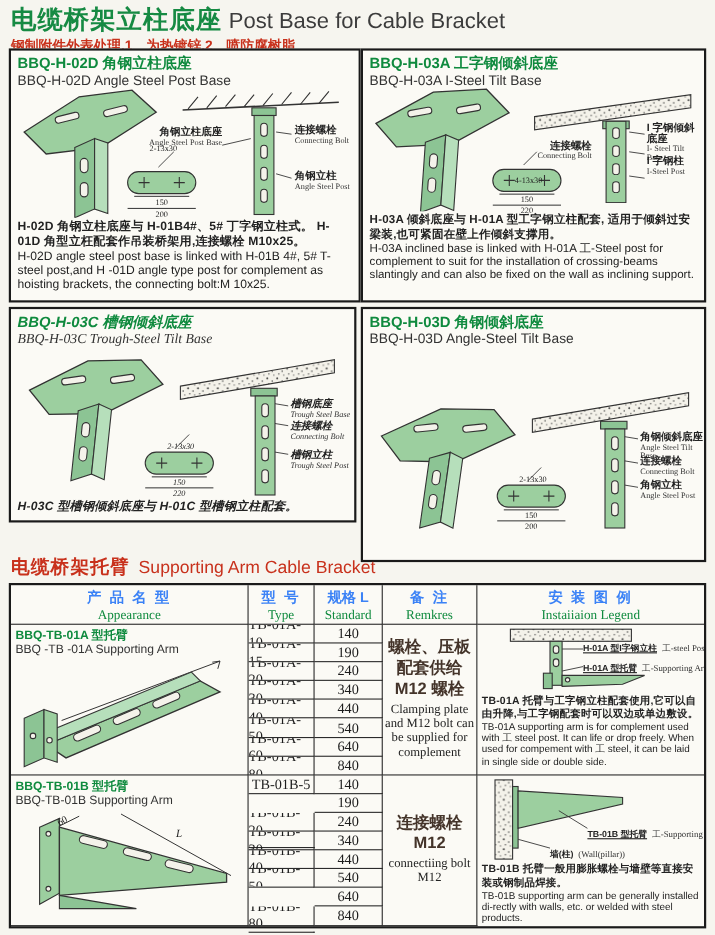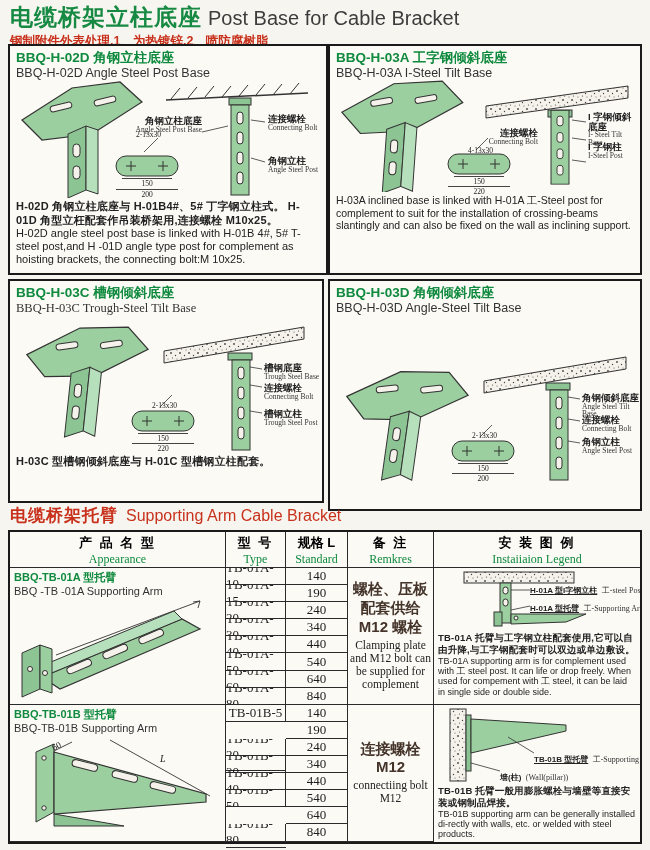--- a/index.html
+++ b/index.html
@@ -11,21 +11,21 @@
   }
   
   .hdr{position:absolute;left:10px;top:2px;width:630px;}
   .hdr .t-cn{color:#168a43;font-weight:bold;font-size:23px;letter-spacing:1px;}
   .hdr .t-en{color:#3c3c3c;font-size:20px;margin-left:6px;}
   .hdr .sub{color:#c8311c;font-weight:bold;font-size:12.5px;margin-top:0px;}
   
   .panel{position:absolute;border:2px solid #1a1a1a;background:#fbfaf5;box-sizing:border-box;padding:3px 6px;}
   #p1{left:8px;top:44px;width:320px;height:231px;}
   #p2{left:328px;top:44px;width:314px;height:231px;}
-  #p3{left:8px;top:279px;width:316px;height:224px;}
+  #p3{left:8px;top:279px;width:316px;height:196px;font-style:italic;}
   #p4{left:328px;top:279px;width:314px;height:232px;}
   .pt-cn{color:#0f8a3e;font-weight:bold;font-size:13.5px;}
   .pt-en{color:#333;font-size:12.5px;line-height:1.05;}
   .pt-en.serif{font-family:"Liberation Serif",serif;}
   .diag{position:relative;width:100%;}
   .co{position:absolute;line-height:1.0;}
   .co .cn{font-weight:bold;font-size:9.5px;color:#222;display:block;}
   .co .en{font-size:7.5px;color:#333;display:block;font-family:"Liberation Serif",serif;}
   .dim{position:absolute;font-size:7.5px;color:#222;font-family:"Liberation Serif",serif;}
   .dim.bar{border-top:1px solid #444;text-align:center;}
@@ -37,21 +37,21 @@
   .sec2 .cn{color:#c8311c;font-weight:bold;font-size:17px;letter-spacing:1px;}
   .sec2 .en{color:#c8311c;font-size:16px;margin-left:8px;}
   
   .tbl{position:absolute;left:8px;top:530px;width:634px;height:314px;
     border:2px solid #1a1a1a;box-sizing:border-box;background:#fbfaf5;
     display:grid;grid-template-columns:216px 60px 62px 86px 1fr;
     grid-template-rows:36px repeat(16,17.1px);}
   .cell{border-right:1px solid #2a2a2a;border-bottom:1px solid #2a2a2a;box-sizing:border-box;overflow:hidden;}
   .cell.lastcol{border-right:none;}
   .hcell{text-align:center;padding-top:2px;}
-  .hcell .cn{color:#000000;font-weight:bold;font-size:13px;letter-spacing:2px;display:block;}
+  .hcell .cn{color:#3b82f6;font-weight:bold;font-size:13px;letter-spacing:2px;display:block;}
   .hcell .en{color:#0f8a3e;font-size:12px;display:block;font-family:"Liberation Serif",serif;}
   .tcell{display:flex;align-items:center;justify-content:center;
     font-family:"Liberation Serif",serif;font-size:13px;color:#1c1c1c;}
   .appcell{position:relative;padding:2px 4px;}
   .app-cn{color:#0f8a3e;font-weight:bold;font-size:11px;}
   .app-en{color:#333;font-size:11px;line-height:1.1;}
   .remcell{display:flex;flex-direction:column;align-items:center;justify-content:center;text-align:center;padding:2px;}
   .rem-cn{font-weight:bold;font-size:15px;color:#44342a;line-height:1.25;}
   .rem-en{font-family:"Liberation Serif",serif;font-size:11.5px;color:#222;line-height:1.15;margin-top:2px;}
   .legcell{position:relative;padding:2px 4px;}
@@ -158,25 +158,26 @@
       <span class="en">I- Steel Tilt Base</span>
     </span>
     <span class="co" style="left:138px;top:48px;text-align:right;width:64px;">
       <span class="cn">连接螺栓</span>
       <span class="en">Connecting Bolt</span>
     </span>
     <span class="co" style="left:252px;top:62px;">
       <span class="cn">I 字钢柱</span>
       <span class="en">I-Steel Post</span>
     </span>
-    <span class="dim" style="left:132px;top:66px;">4-13x30</span>
+    <span class="dim" style="left:132px;top:79px;">4-13x30</span>
     <span class="dim bar" style="left:118px;top:96px;width:50px;">150</span>
     <span class="dim bar" style="left:112px;top:106px;width:62px;">220</span>
   </div>
   <div class="desc">
+    <div class="cn" style="font-size:10.5px;">H-03A 倾斜底座与 H-01A 型工字钢立柱配套, 适用于倾斜过安梁装,也可紧固在壁上作倾斜支撑用。</div>
     <div class="en" style="font-size:10.5px;">H-03A inclined base is linked with H-01A 工-Steel post for complement to suit for the installation of crossing-beams slantingly and can also be fixed on the wall as inclining support.</div>
   </div>
 </div>
 
 <div class="panel" id="p3">
   <div class="pt-cn">BBQ-H-03C 槽钢倾斜底座</div>
   <div class="pt-en serif">BBQ-H-03C  Trough-Steel Tilt Base</div>
   <div class="diag" style="height:138px;">
     <svg width="300" height="138" viewBox="0 0 300 138">
       <use href="#iso-base" x="6" y="6" transform="rotate(6 70 70)"></use>

